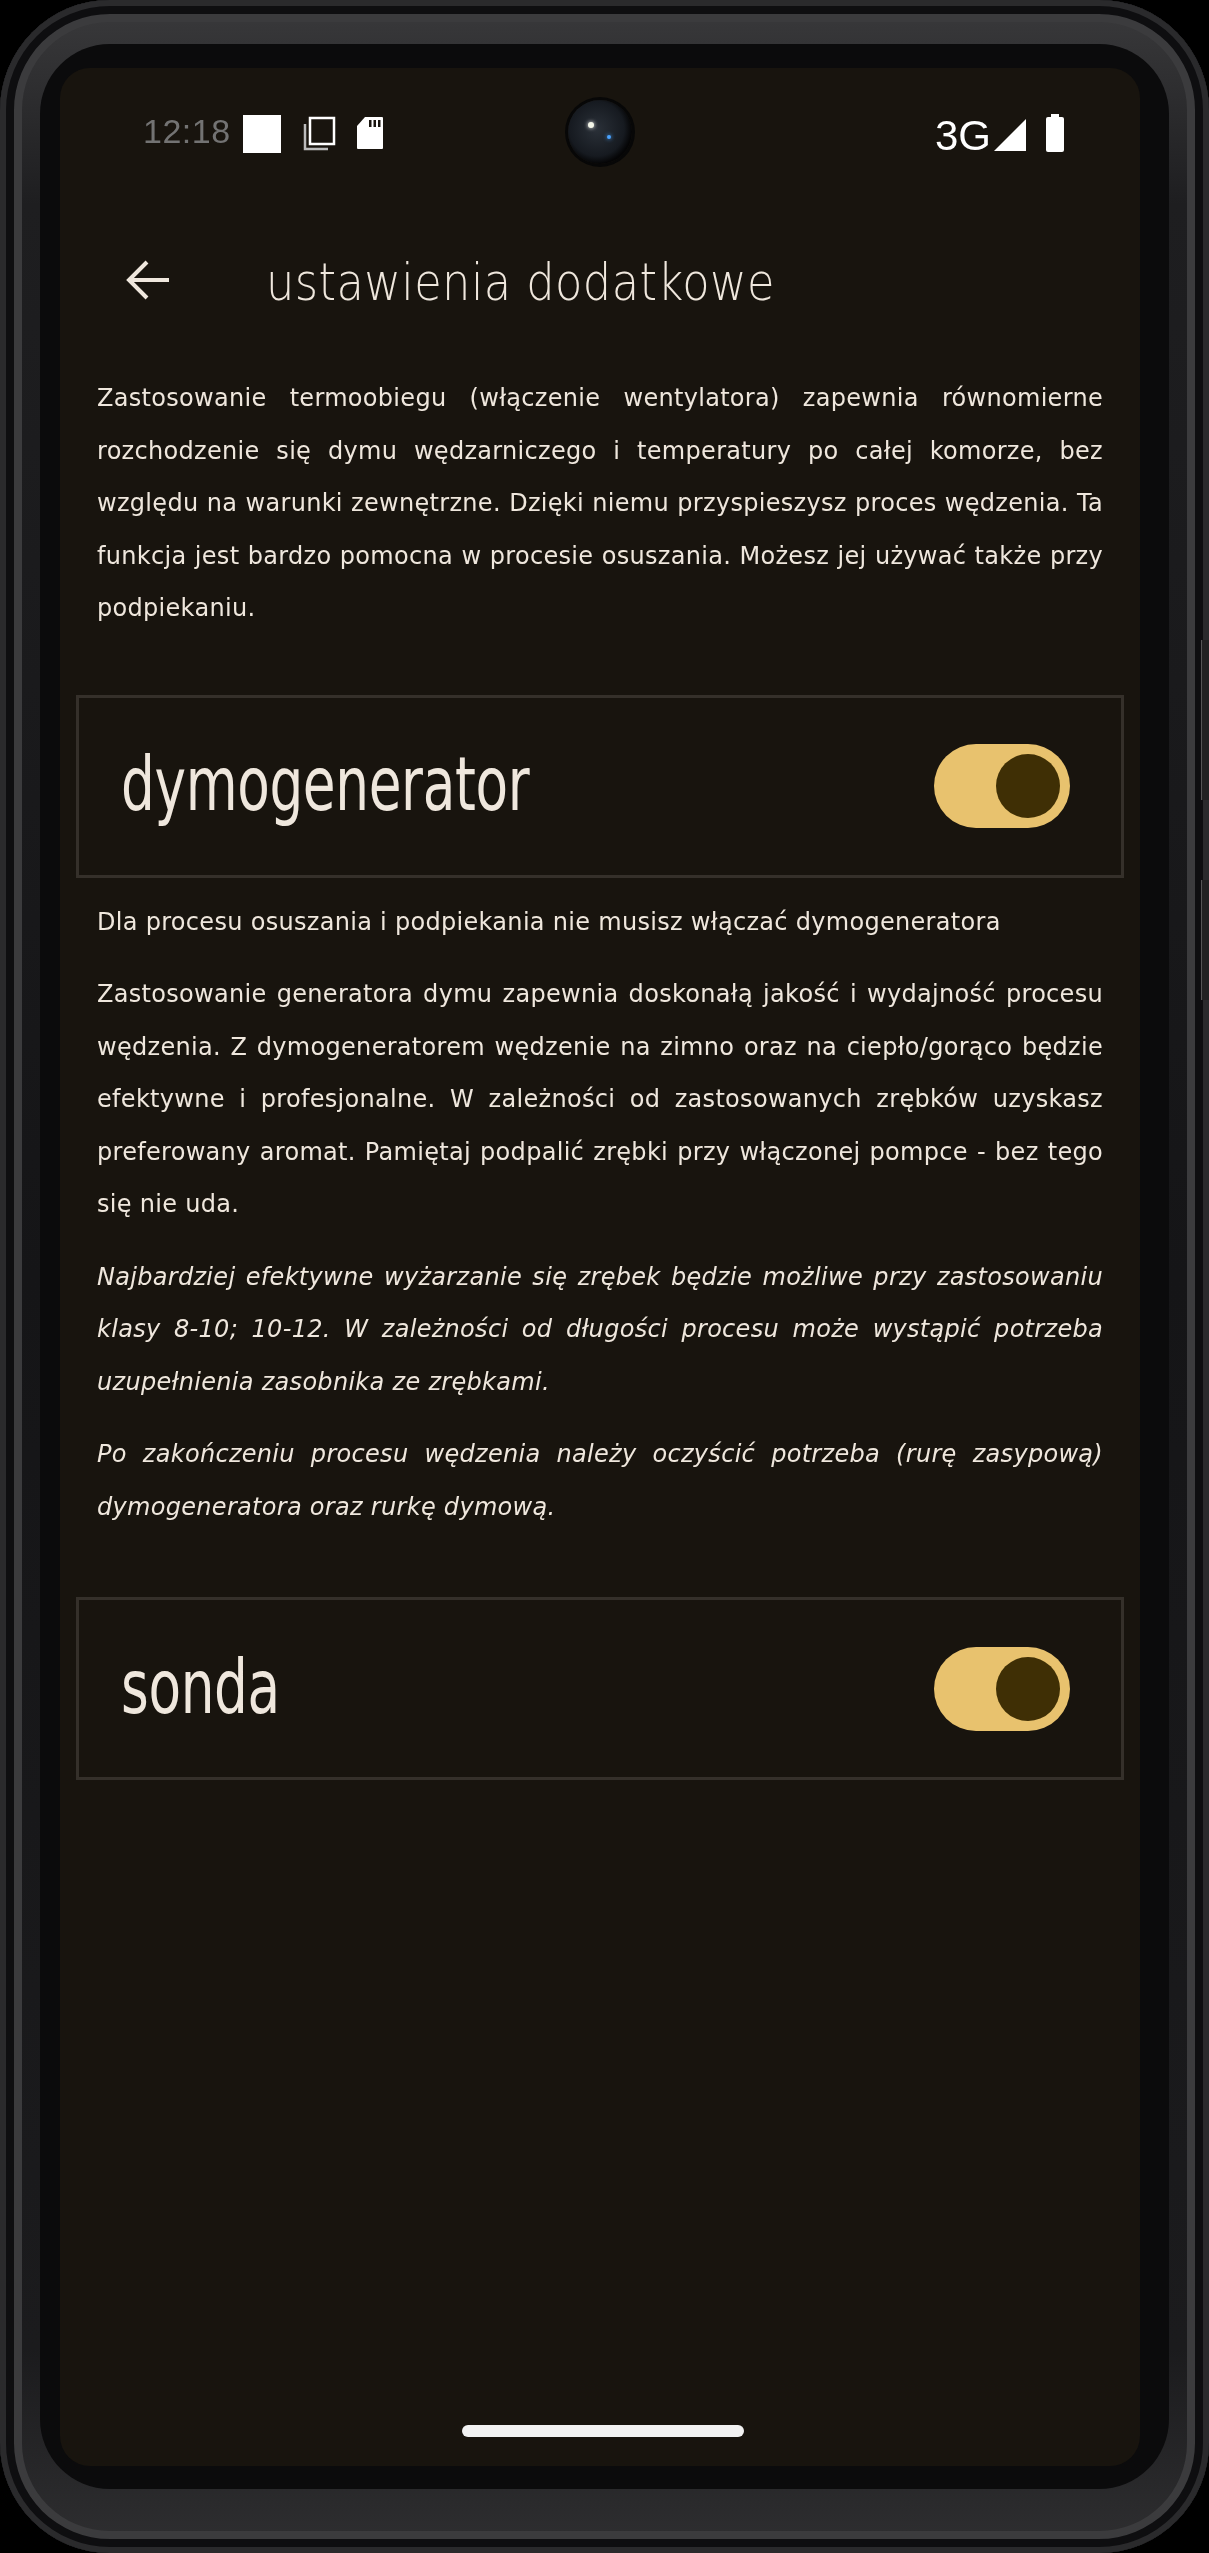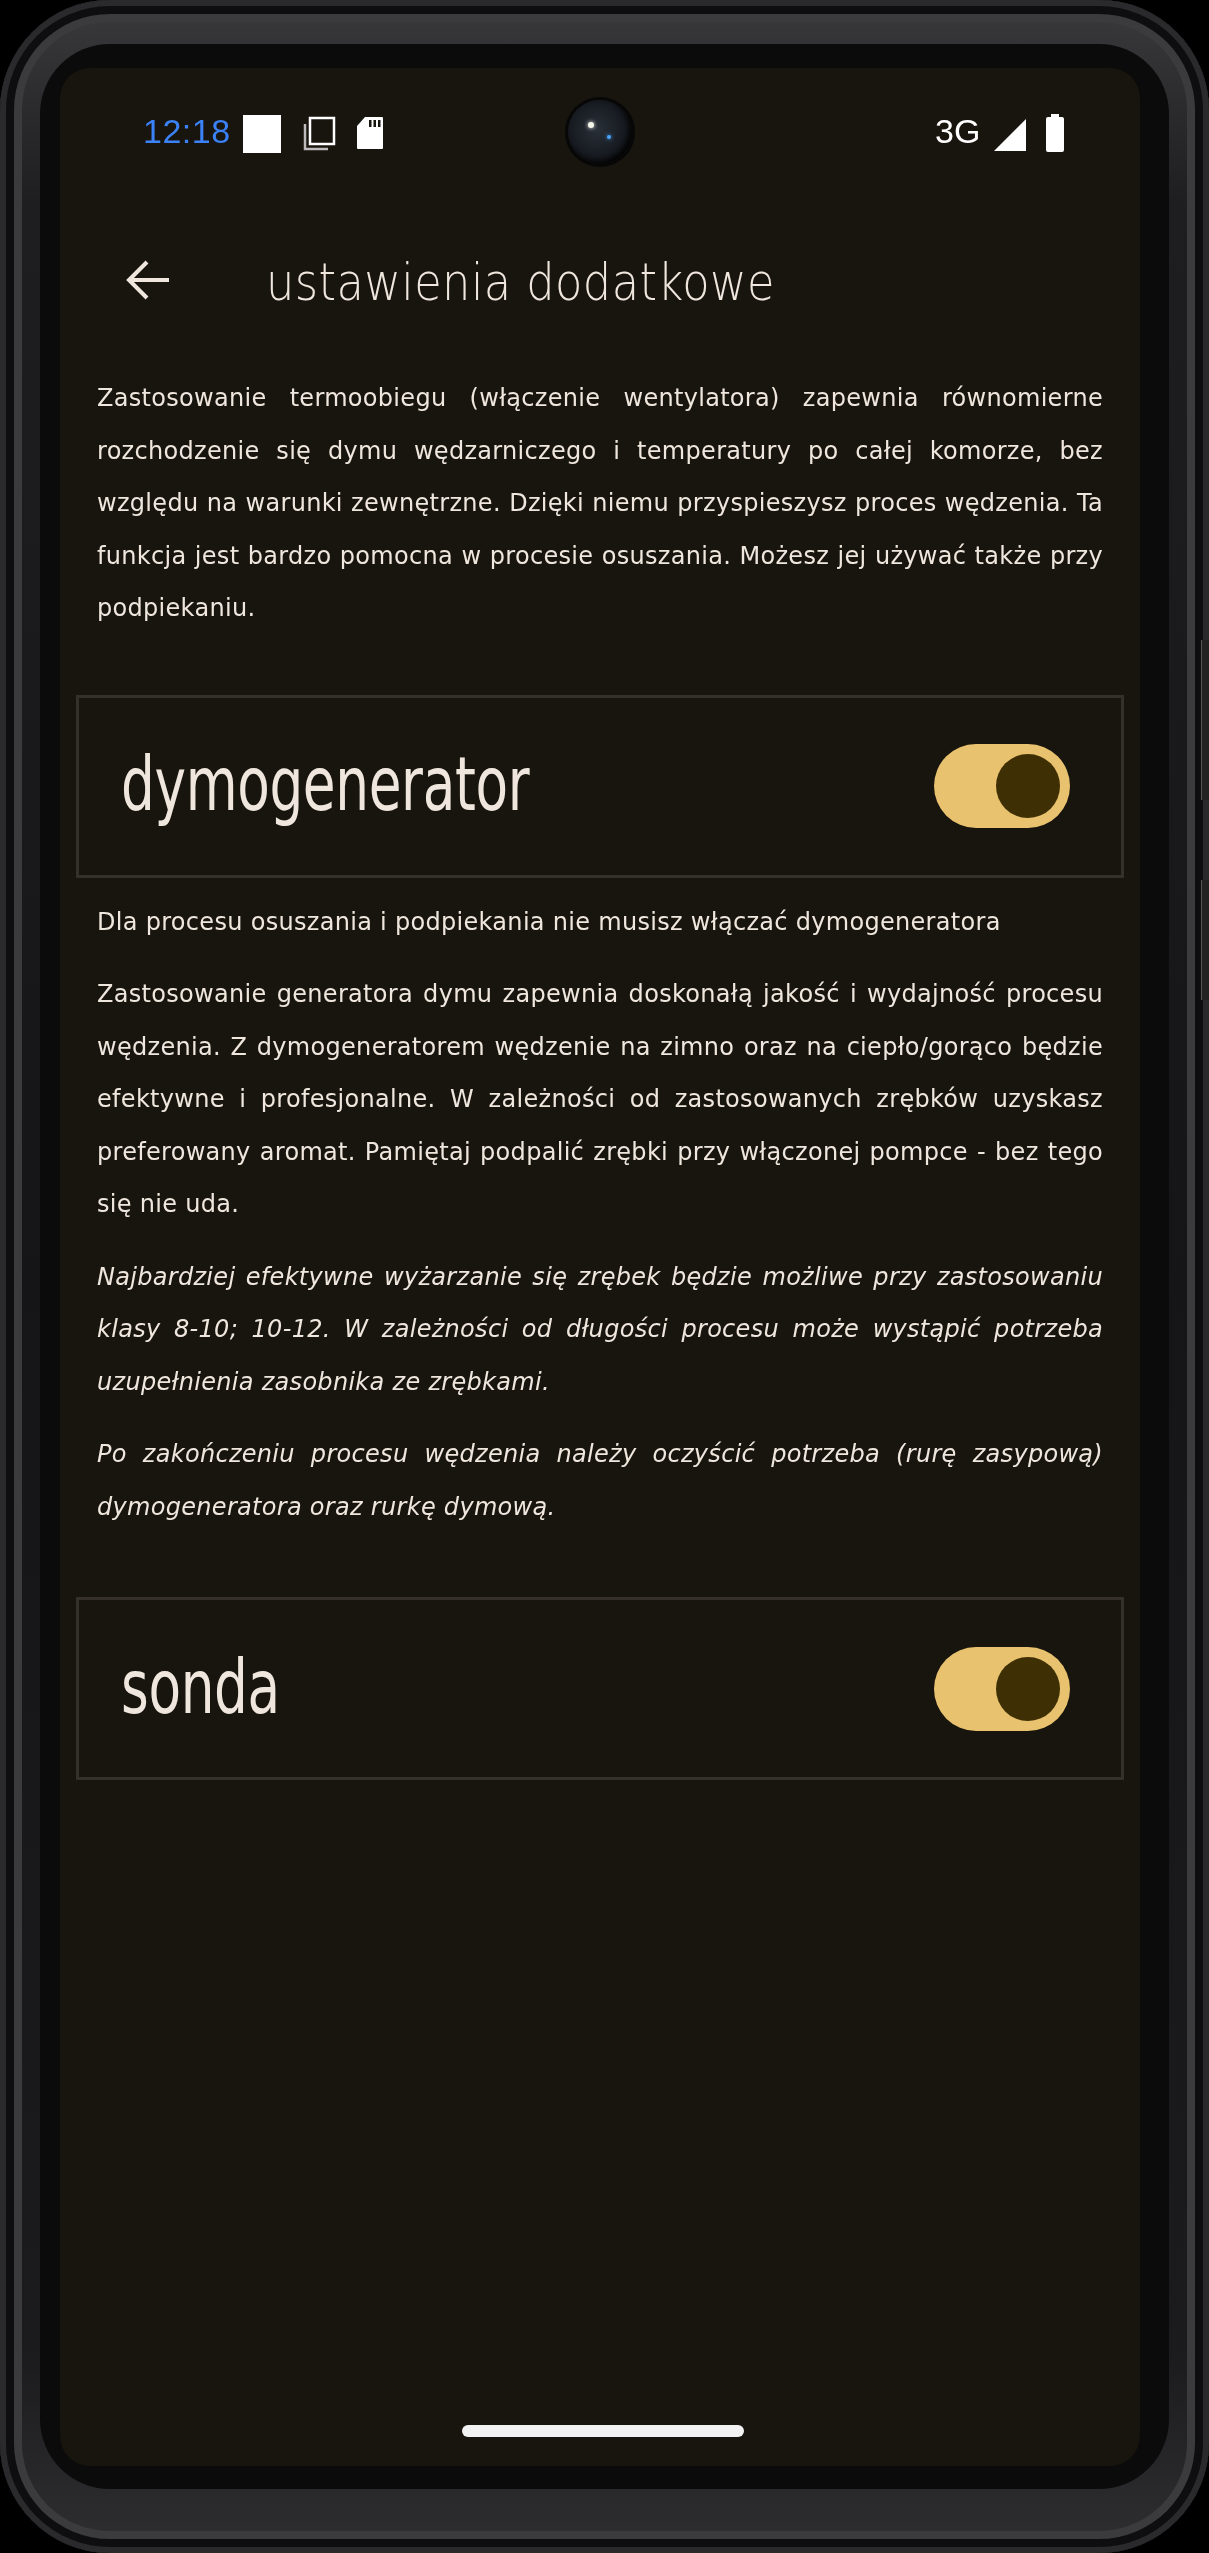--- a/index.html
+++ b/index.html
@@ -24,28 +24,28 @@
     position: absolute; left: 60px; top: 68px; width: 1080px; height: 2398px;
     border-radius: 30px; background: #18140e; overflow: hidden; color: #efe7dd;
   }
 
   
   .status-bar {
     position: absolute; left: 0; top: 0; width: 100%; height: 130px;
   }
   .status-time {
     position: absolute; left: 83px; top: 44px; font-family: "Liberation Sans", sans-serif;
-    font-size: 34px; color: #3b82f6; letter-spacing: 0.5px;
+    font-size: 34px; color: #737373; letter-spacing: 0.5px;
   }
   .status-square { position: absolute; left: 183px; top: 47px; width: 38px; height: 38px; background: #fff; }
   .status-screens { position: absolute; left: 242px; top: 48px; width: 34px; height: 36px; }
   .status-sd { position: absolute; left: 296px; top: 48px; width: 28px; height: 34px; }
   .status-3g {
     position: absolute; left: 875px; top: 44px; font-family: "Liberation Sans", sans-serif;
-    font-size: 34px; color: #fff;
+    font-size: 42px; color: #fff;
   }
   .status-signal { position: absolute; left: 933px; top: 50px; width: 34px; height: 34px; }
   .status-battery { position: absolute; left: 985px; top: 46px; width: 20px; height: 38px; }
 
   .camera {
     position: absolute; left: 508px; top: 32px; width: 64px; height: 64px; border-radius: 50%;
     background: radial-gradient(circle at 45% 45%, #2a3038 0%, #161a20 55%, #050506 70%, #000 100%);
     box-shadow: 0 0 0 3px #070707;
   }
   .camera::before {

